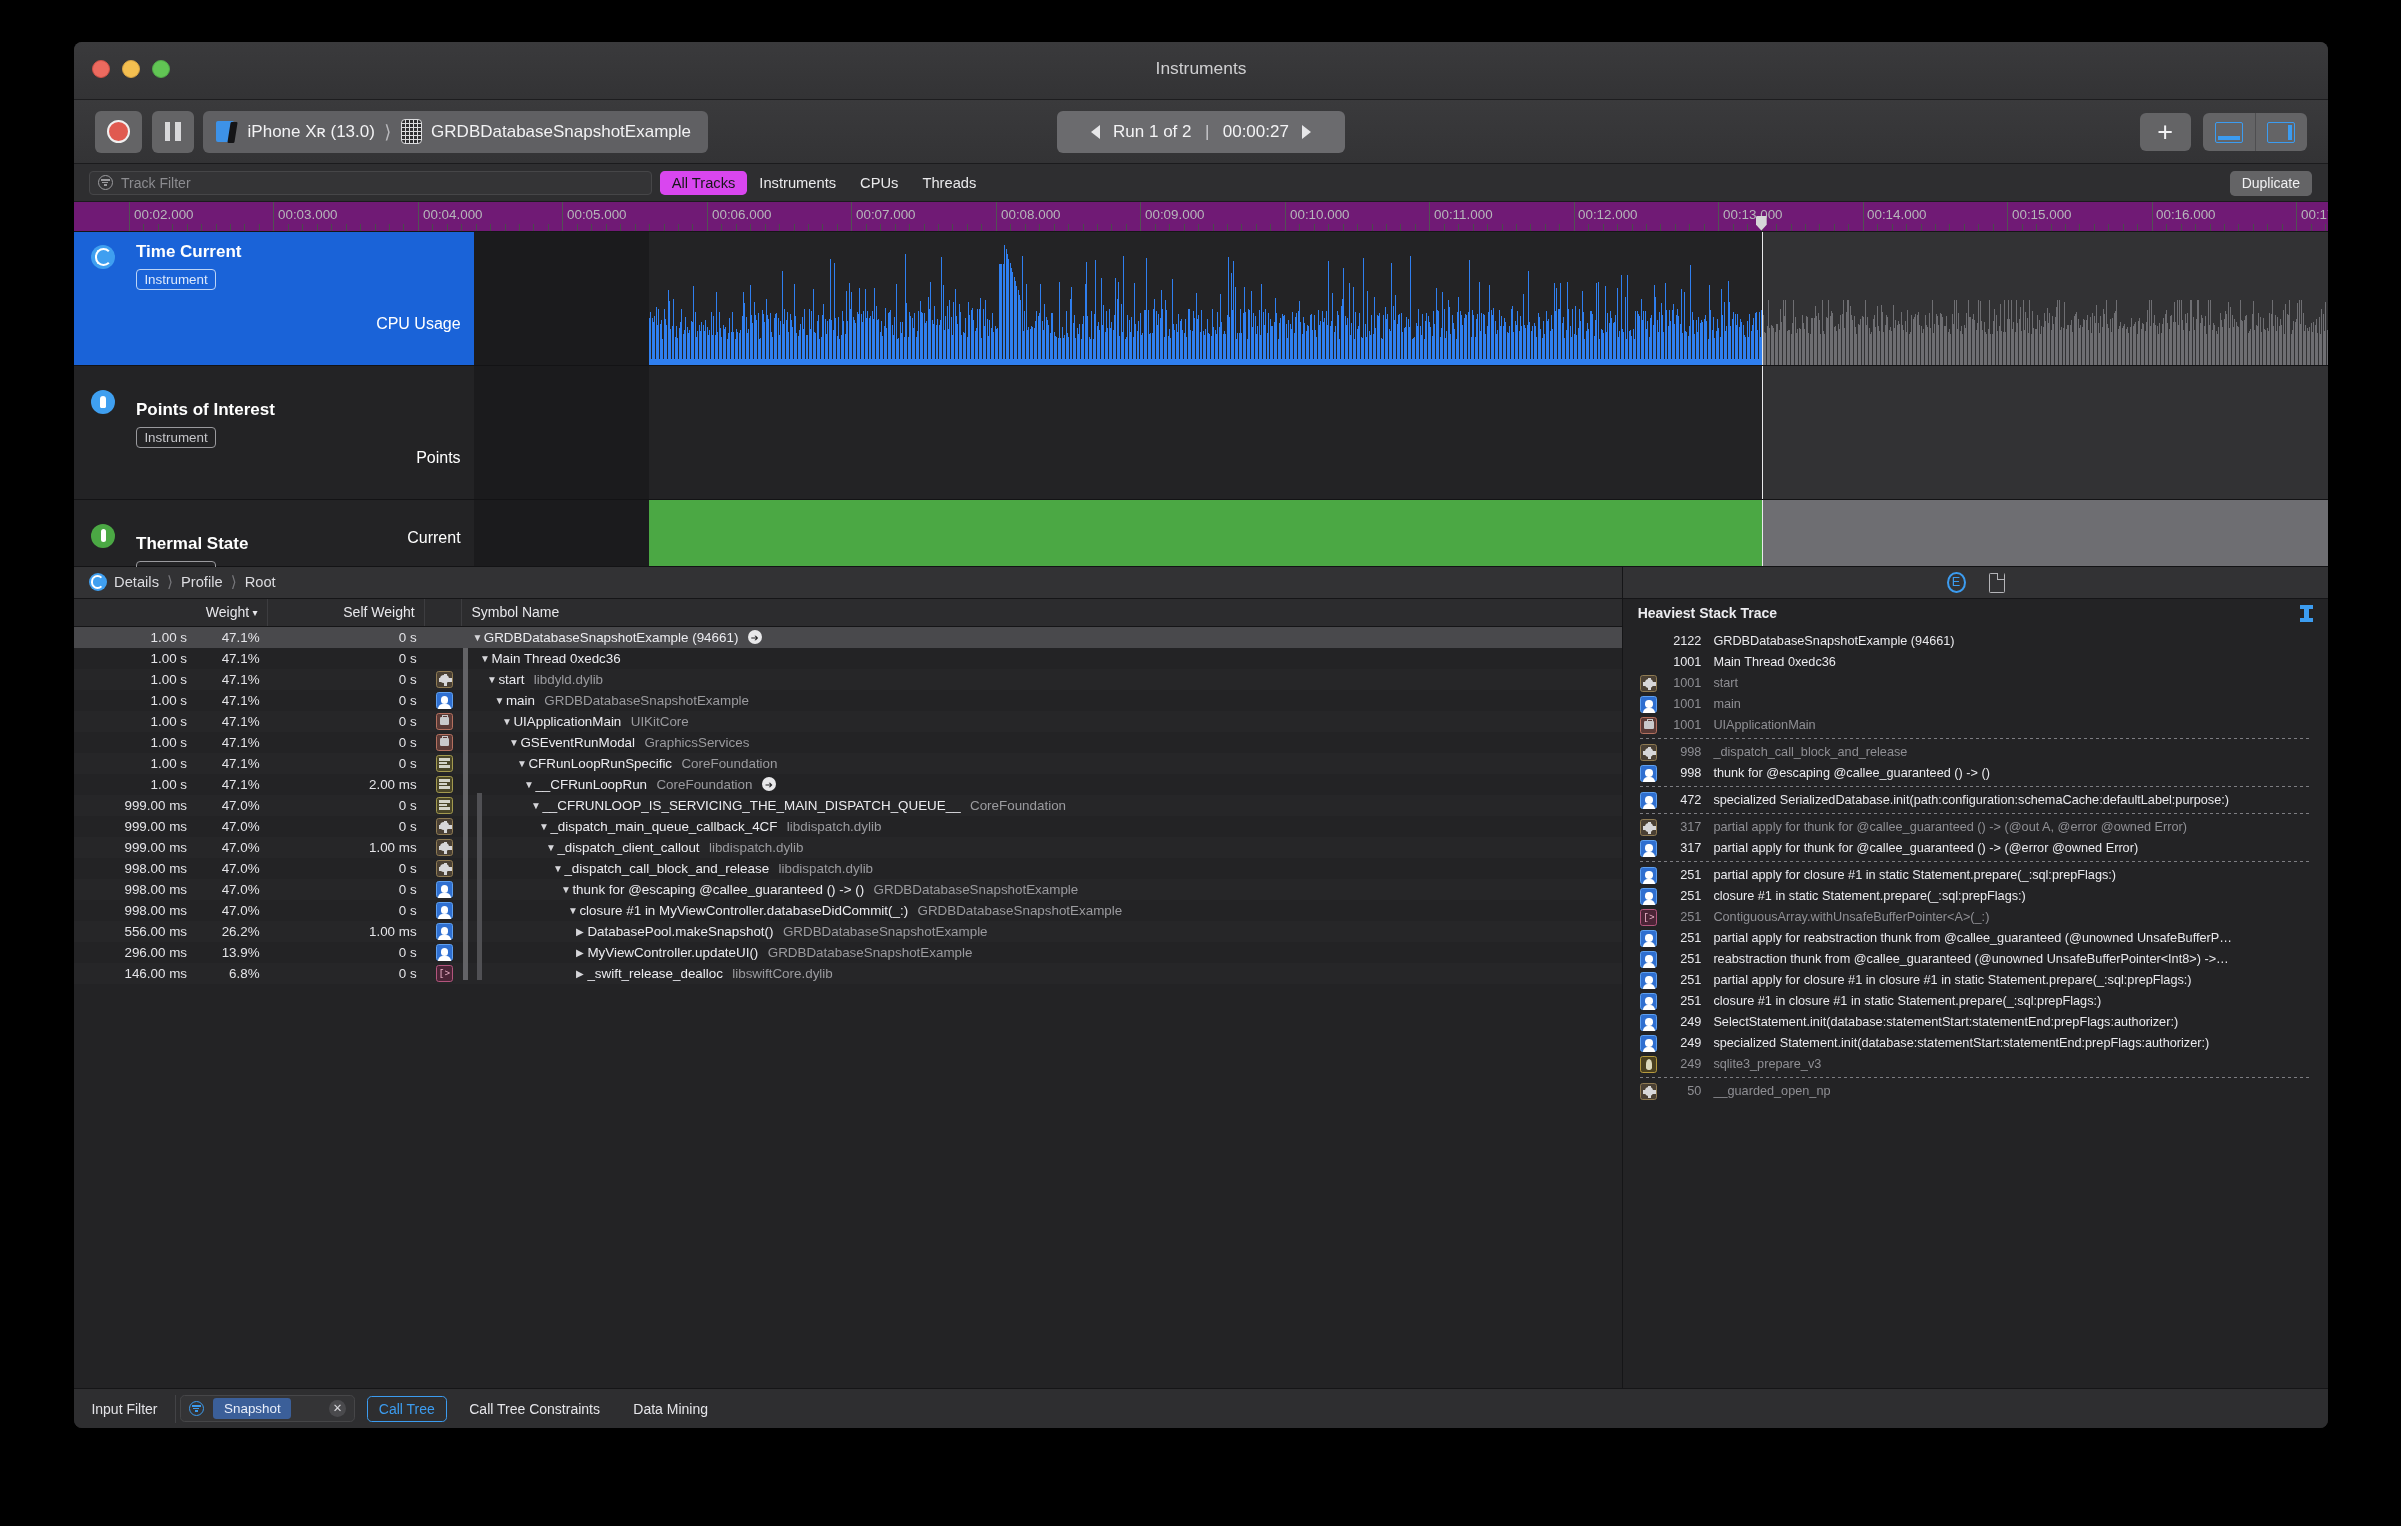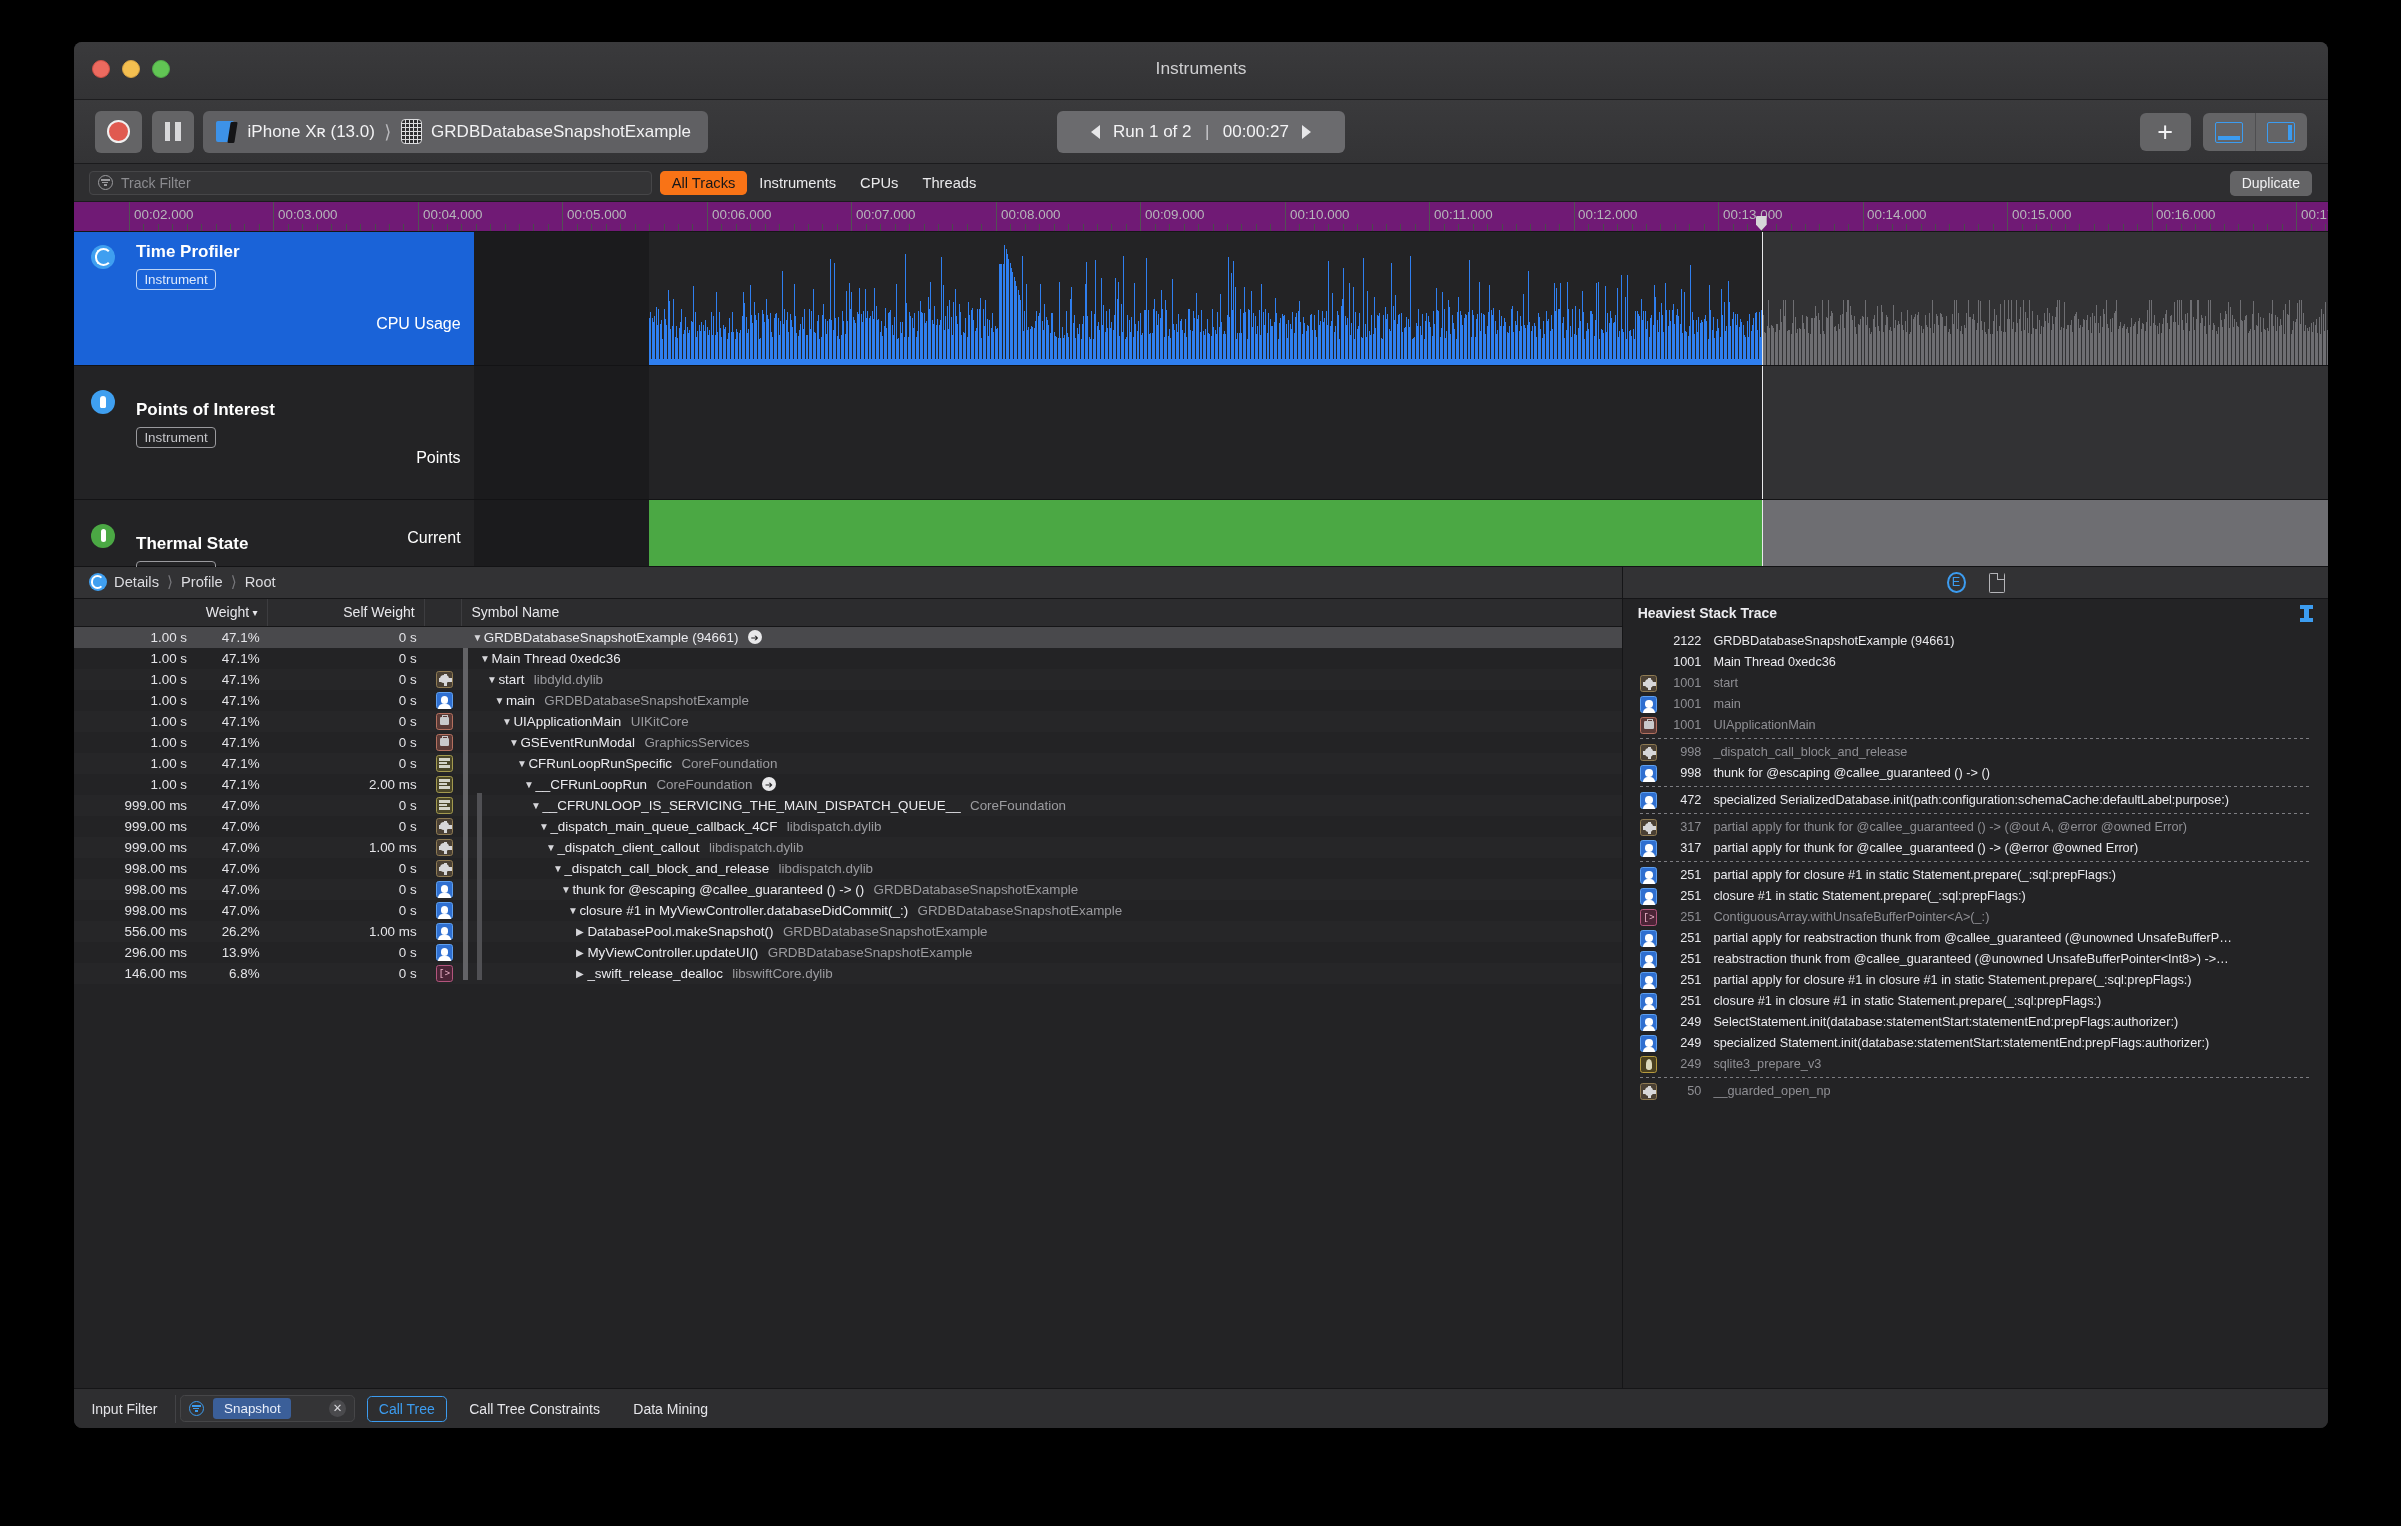--- a/index.html
+++ b/index.html
@@ -130,21 +130,21 @@
   .filter-glyph i{display:block;height:1.3px;background:#9b9b9e;}
   .filter-glyph i:nth-child(1){width:8.7px;}
   .filter-glyph i:nth-child(2){width:6px;}
   .filter-glyph i:nth-child(3){width:3.4px;}
   #track-filter span { color:#8c8c90; font-size:14px; }
 
   .seg-tabs { display:flex; align-items:center; gap:0; margin-left:8px; }
   .seg-tab {
     color:#eaeaec; font-size:14.7px; padding:4px 12px; border-radius:4.7px;
   }
-  .seg-tab.active { background:#f97316; color:#171719; }
+  .seg-tab.active { background:#d946ef; color:#171719; }
   #dup-btn {
     position:absolute; right:16px; top:6.7px;
     background:#646466; color:#f0f0f2; font-size:14px;
     padding:4.7px 12px; border-radius:4.7px;
   }
 
   
   #ruler {
     height:29.5px; background:#701a75; position:relative; overflow:hidden;
     border-bottom:0.7px solid #151517;
@@ -575,21 +575,21 @@
       <div class="tick-minor" style="left: 2237px;"></div>
       <div class="tick-minor" style="left: 2251px;"></div>
       <div id="ruler-playhead" style="left: 1682px;"></div>
     </div>
 
   <div id="tracks">
 
     <div class="track selected" style="height:134px">
       <div class="track-head">
         <div class="th-icon icon-spiral"></div>
-        <div class="th-title">Time Profiler</div>
+        <div class="th-title">Time Current</div>
         <div class="th-badge">Instrument</div>
         <div class="th-lane" style="top:83px">CPU Usage</div>
       </div>
       <div class="track-body">
           <div style="position: absolute; inset: 0px 0px 0px 1288px; background: rgb(50, 50, 52); z-index: 0;"></div>
           <div style="position: absolute; left: 0px; top: 0px; bottom: 0px; width: 175px; background: rgb(27, 27, 29);"></div>
         <div class="wave" id="cpu-wave">
             <i style="left: 175px; height: 47px; background: rgb(47, 127, 240);"></i>
             <i style="left: 176px; height: 53px; background: rgb(47, 127, 240);"></i>
             <i style="left: 178px; height: 47px; background: rgb(47, 127, 240);"></i>

